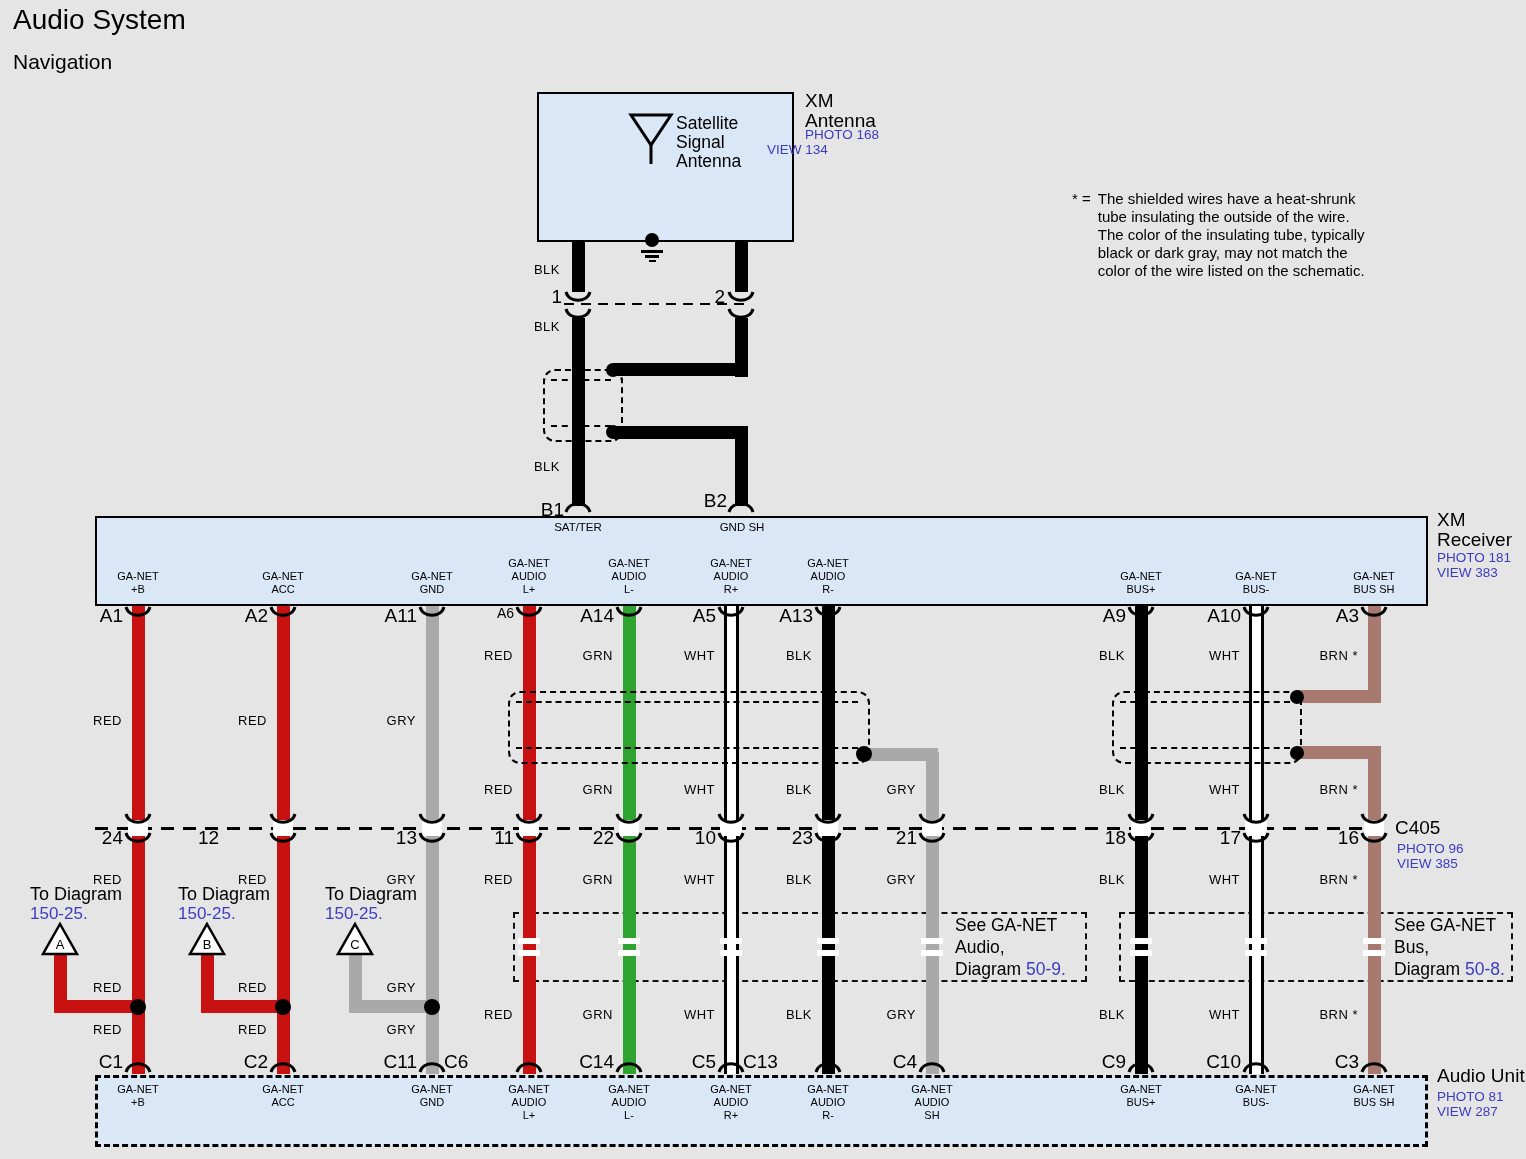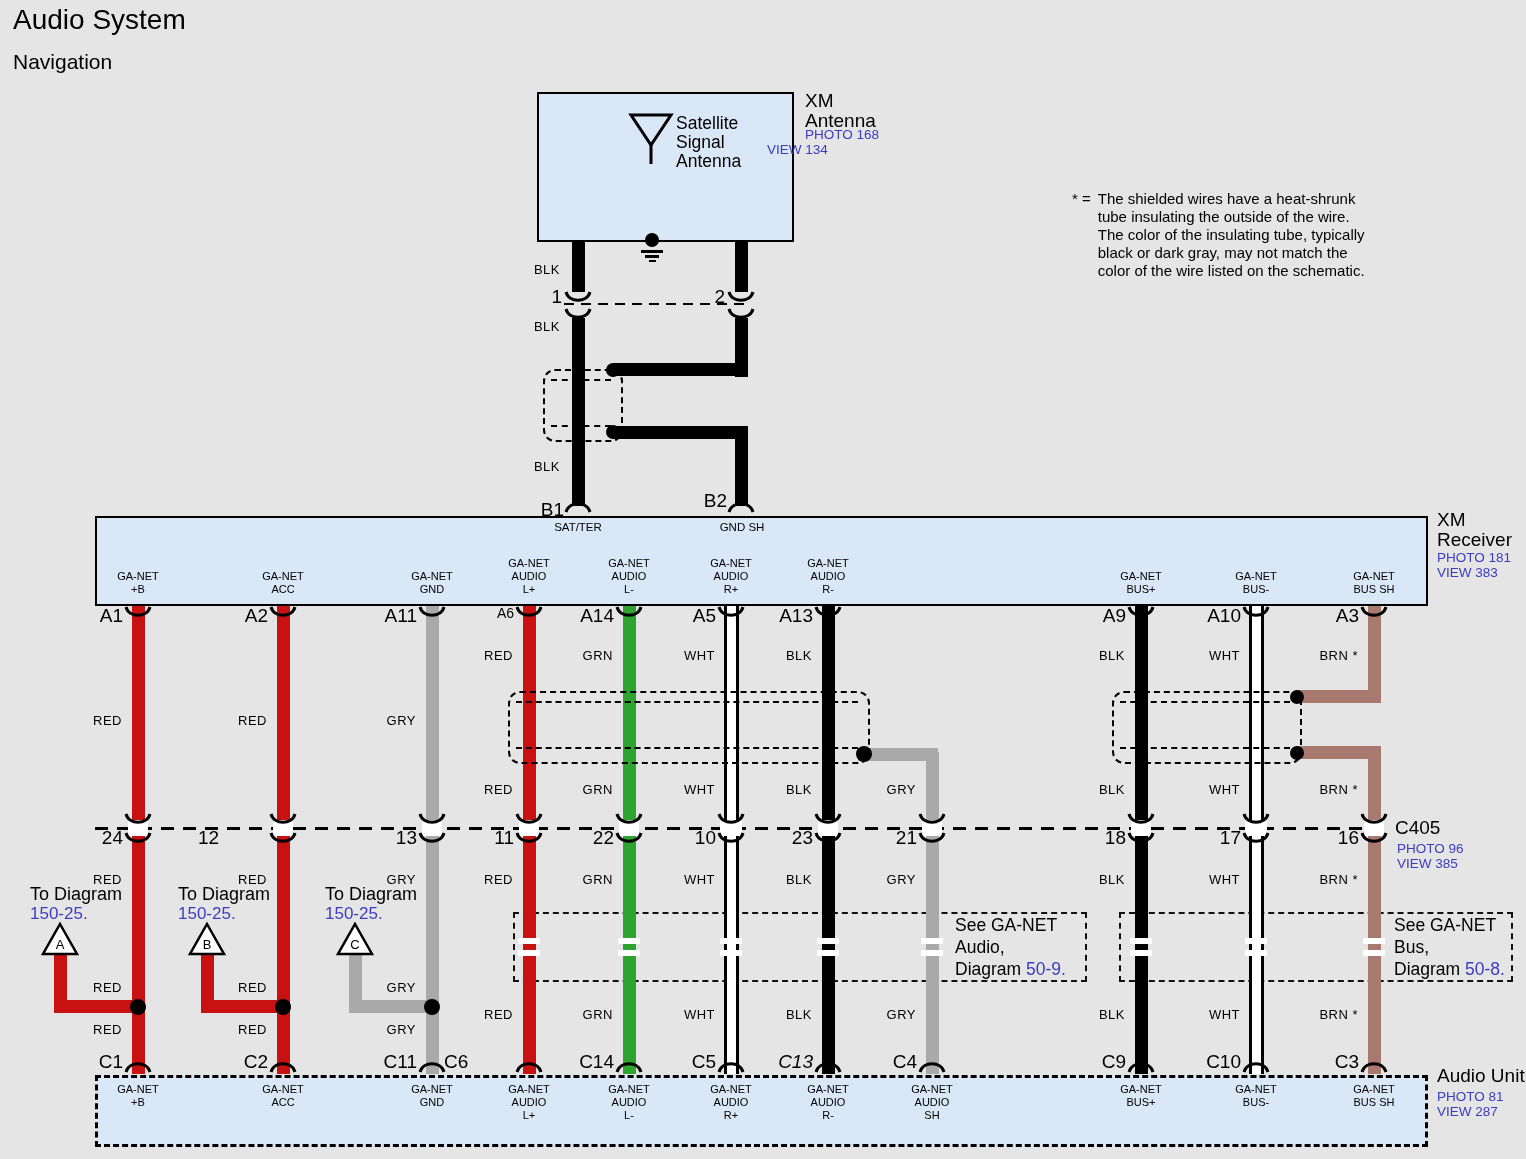--- a/index.html
+++ b/index.html
@@ -340,21 +340,21 @@
       <div style="position: absolute; left: 817px; top: 938px; width: 22px; height: 6px; background: rgb(255, 255, 255); z-index: 3;"></div>
       <div style="position: absolute; left: 817px; top: 950px; width: 22px; height: 6px; background: rgb(255, 255, 255); z-index: 3;"></div>
       <svg width="30" height="14" style="position: absolute; left: 813px; top: 605px; z-index: 4;">
         <path d="M3,2 C6,13 24,13 27,2" fill="none" stroke="#000" stroke-width="3"></path>
       </svg>
       <svg width="30" height="14" style="position: absolute; left: 813px; top: 1060px; z-index: 4;">
         <path d="M3,12 C6,1 24,1 27,12" fill="none" stroke="#000" stroke-width="3"></path>
       </svg>
       <div style="position: absolute; left: 743px; top: 605px; width: 70px; font-size: 19px; text-align: right; white-space: nowrap; z-index: 6;">A13</div>
       <div style="position: absolute; left: 743px; top: 827px; width: 70px; font-size: 19px; text-align: right; white-space: nowrap; z-index: 6;">23</div>
-      <div style="position: absolute; left: 743px; top: 1051px; width: 70px; font-size: 19px; text-align: right; white-space: nowrap; z-index: 6; font-style: italic;">C13</div>
+      <div style="position: absolute; left: 743px; top: 1051px; width: 70px; font-size: 19px; white-space: nowrap; z-index: 6;">C13</div>
       <div style="position: absolute; left: 732px; top: 648px; width: 80px; font-size: 13px; letter-spacing: 0.5px; text-align: right; white-space: nowrap; z-index: 6;">BLK</div>
       <div style="position: absolute; left: 732px; top: 782px; width: 80px; font-size: 13px; letter-spacing: 0.5px; text-align: right; white-space: nowrap; z-index: 6;">BLK</div>
       <div style="position: absolute; left: 732px; top: 872px; width: 80px; font-size: 13px; letter-spacing: 0.5px; text-align: right; white-space: nowrap; z-index: 6;">BLK</div>
       <div style="position: absolute; left: 732px; top: 1007px; width: 80px; font-size: 13px; letter-spacing: 0.5px; text-align: right; white-space: nowrap; z-index: 6;">BLK</div>
       <div style="position: absolute; left: 773px; top: 557px; width: 110px; text-align: center; font-size: 11px; line-height: 13px; z-index: 6;">
         <span style="display: block;">GA-NET</span>
         <span style="display: block;">AUDIO</span>
         <span style="display: block;">R-</span>
       </div>
       <div style="position: absolute; left: 773px; top: 1083px; width: 110px; text-align: center; font-size: 11px; line-height: 13px; z-index: 6;">

